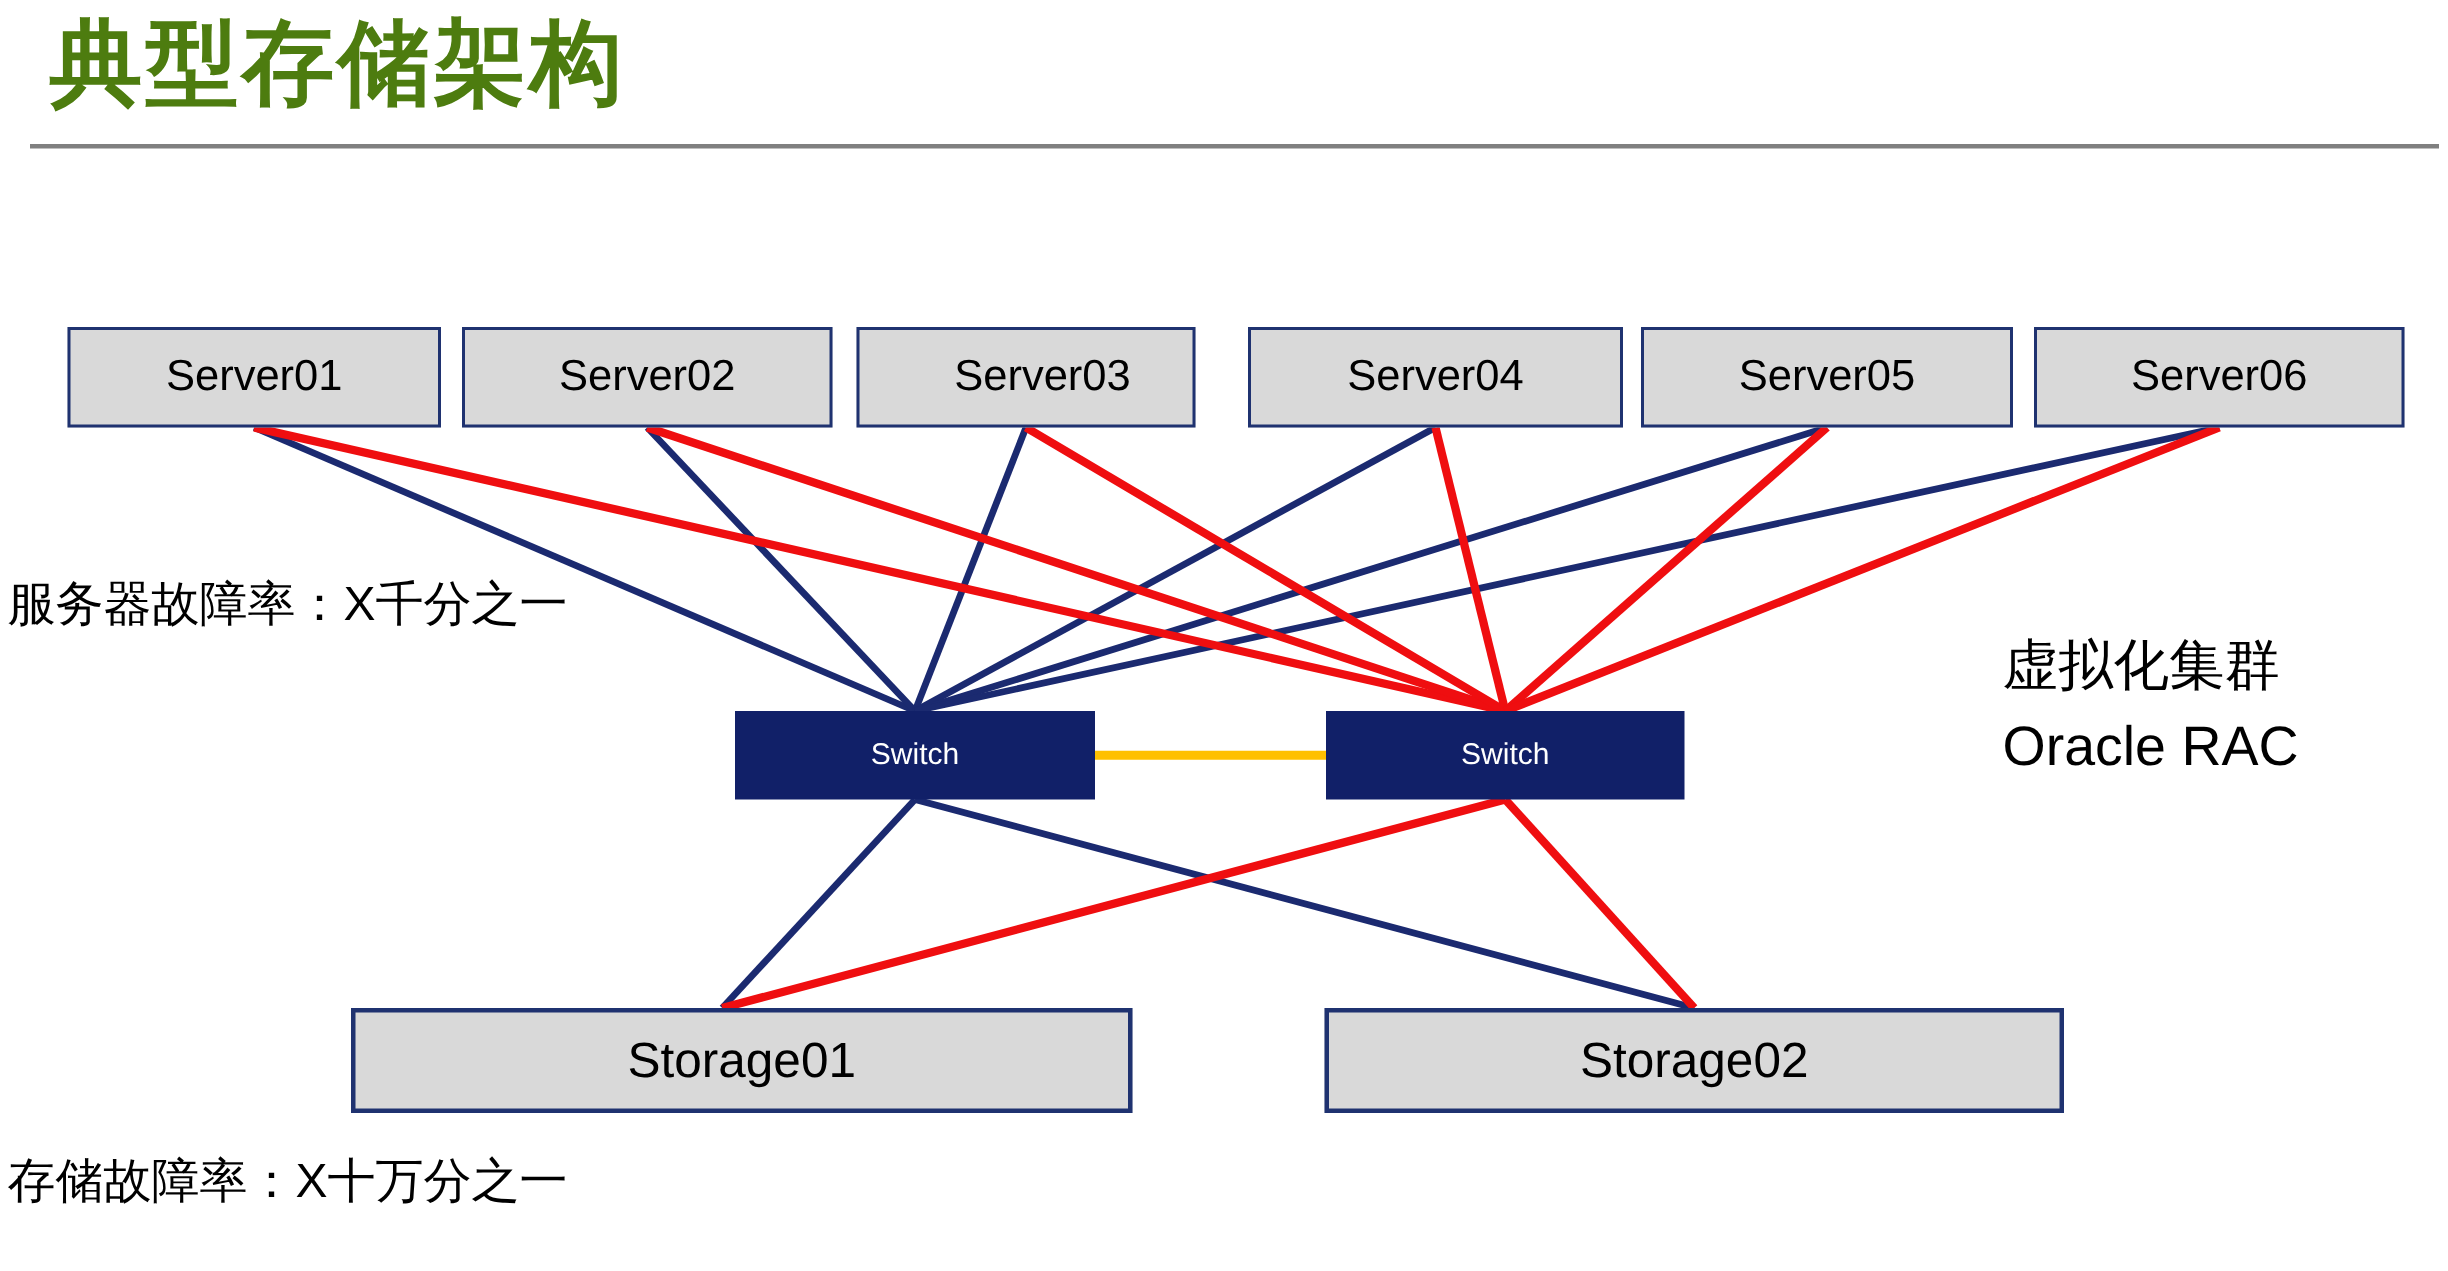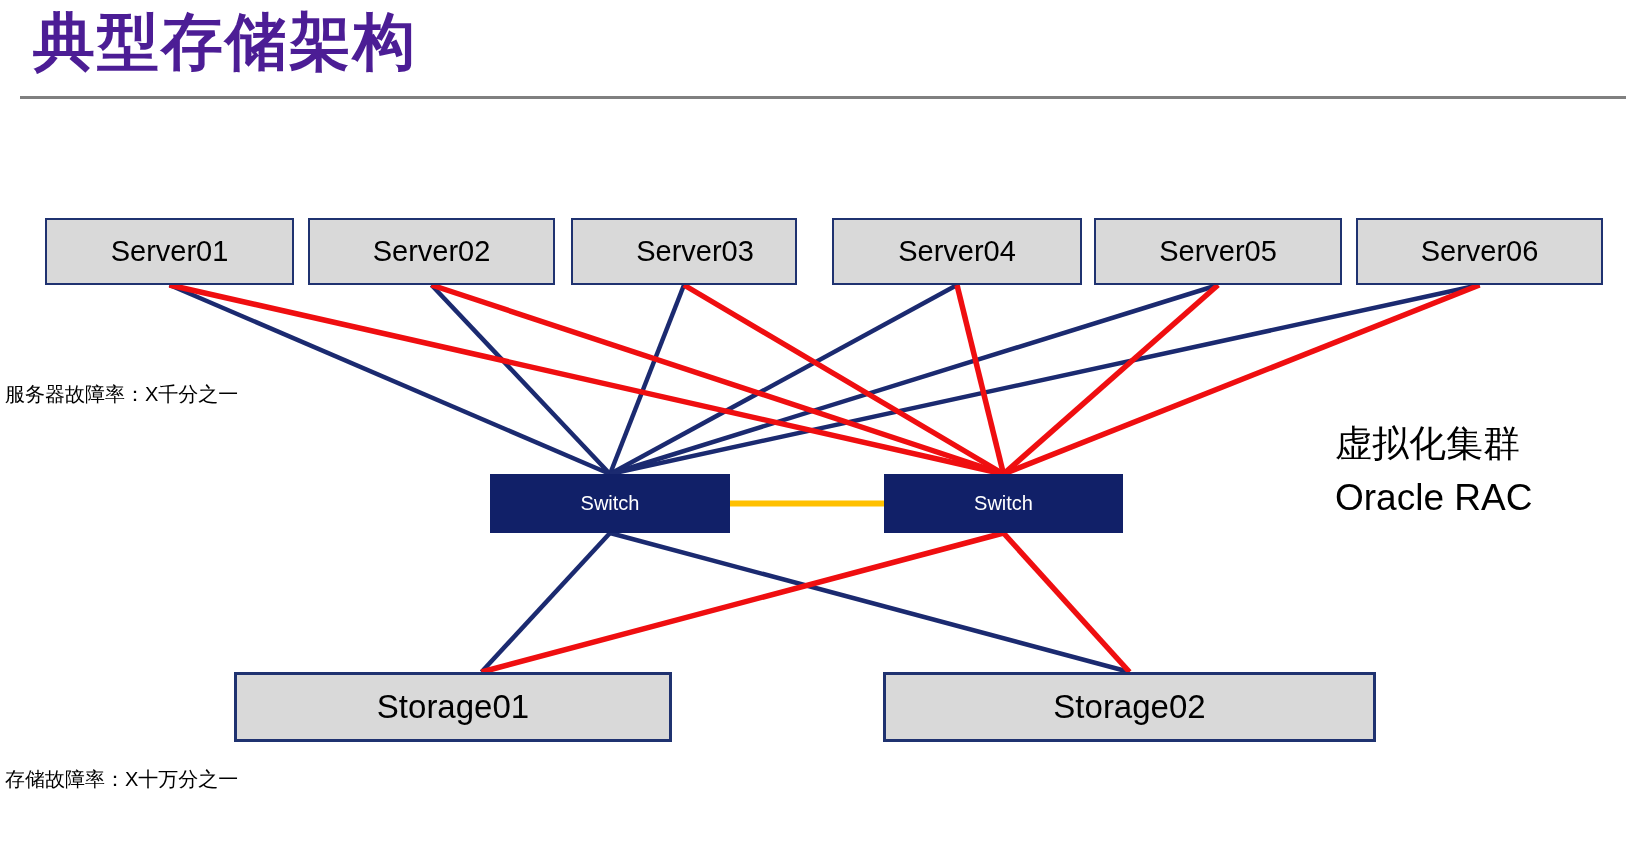--- a/index.html
+++ b/index.html
@@ -11,21 +11,21 @@
     background: #ffffff;
     font-family: "Liberation Sans", sans-serif;
   }
   .title {
     position: absolute;
     left: 33px;
     top: 0px;
     margin: 0;
     font-size: 62px;
     font-weight: 700;
-    color: #4c1d95;
+    color: #4d7c0f;
     letter-spacing: 2px;
     white-space: nowrap;
   }
   .rule {
     position: absolute;
     left: 20px;
     right: 6px;
     top: 96px;
     height: 3px;
     background: #808080;
@@ -60,21 +60,21 @@
     font-size: 33px;
   }
   #nodes .switch {
     background: #112068;
     color: #FFFFFF;
     font-size: 20px;
   }
   .note {
     position: absolute;
     left: 5px;
-    font-size: 20px;
+    font-size: 32px;
     color: #000000;
     white-space: nowrap;
     z-index: 3;
   }
   .note-server { top: 381px; }
   .note-storage { top: 766px; }
   .side-note {
     position: absolute;
     left: 1335px;
     top: 417px;
@@ -113,21 +113,21 @@
     </svg>
   <div id="nodes">
       <div class="node server" style="left: 45px; top: 218px; width: 249px; height: 67px;">Server01</div>
       <div class="node server" style="left: 308px; top: 218px; width: 247px; height: 67px;">Server02</div>
       <div class="node server" style="left: 571px; top: 218px; width: 226px; height: 67px; padding-left: 22px;">Server03</div>
       <div class="node server" style="left: 832px; top: 218px; width: 250px; height: 67px;">Server04</div>
       <div class="node server" style="left: 1094px; top: 218px; width: 248px; height: 67px;">Server05</div>
       <div class="node server" style="left: 1356px; top: 218px; width: 247px; height: 67px;">Server06</div>
       <div class="node switch" style="left: 490px; top: 474px; width: 240px; height: 59px;">Switch</div>
       <div class="node switch" style="left: 884px; top: 474px; width: 239px; height: 59px;">Switch</div>
-      <div class="node storage" style="left: 234px; top: 672px; width: 438px; height: 70px;">Storage01</div>
+      <div class="node storage" style="left: 234px; top: 672px; width: 521px; height: 70px;">Storage01</div>
       <div class="node storage" style="left: 883px; top: 672px; width: 493px; height: 70px;">Storage02</div>
     </div>
 
   <div class="note note-server">服务器故障率：X千分之一</div>
   <div class="note note-storage">存储故障率：X十万分之一</div>
 
   <div class="side-note">
     <div>虚拟化集群</div>
     <div>Oracle RAC</div>
   </div>

